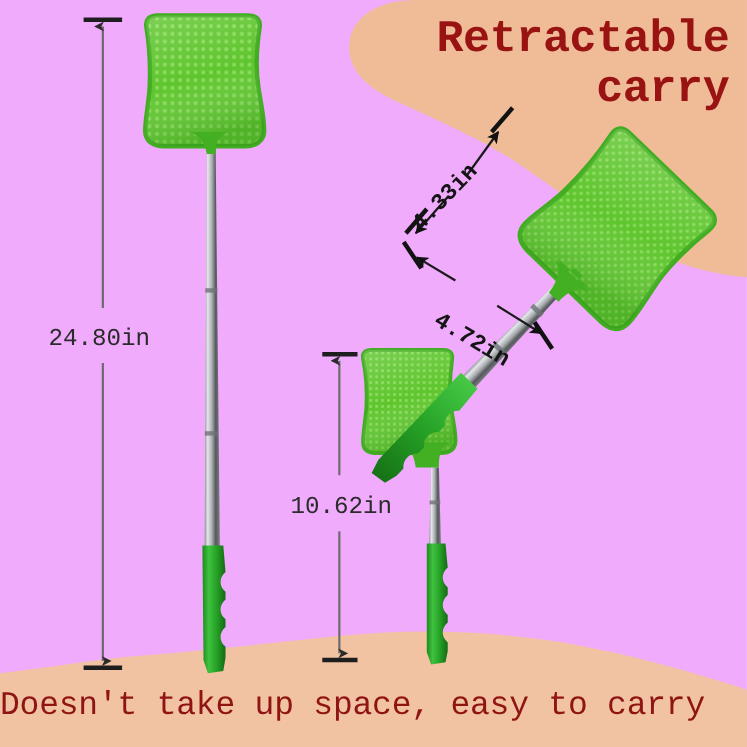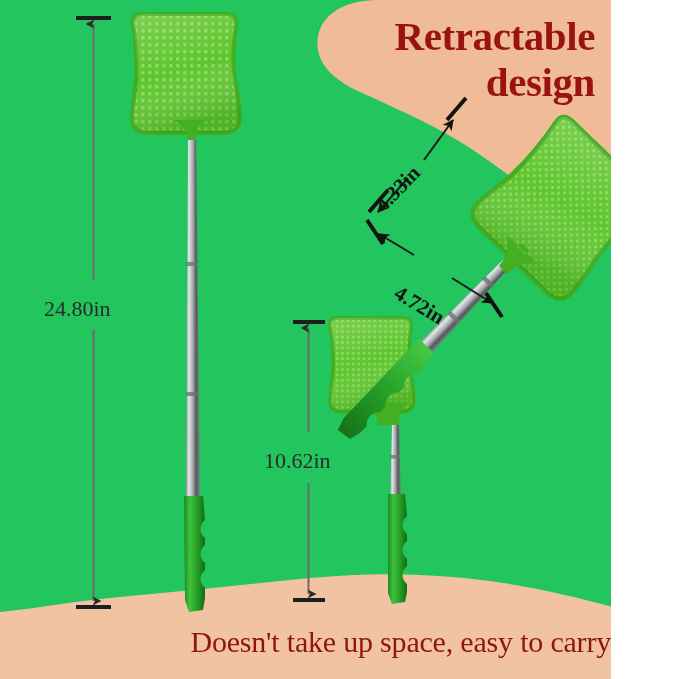--- a/index.html
+++ b/index.html
@@ -1,21 +1,21 @@
 <!DOCTYPE html>
 <html><head>
 <meta charset="utf-8">
 <style>
   html,body{margin:0;padding:0;background:#ffffff;}
   #stage{
     position:relative;
-    width:611px;height:679px;
-    background:#22c55e;
+    width:679px;height:679px;
+    background:#f0abfc;
     overflow:hidden;
-    font-family:Liberation Serif, serif;
+    font-family:Liberation Mono, monospace;
   }
   .layer{position:absolute;left:0;top:0;width:679px;height:679px;}
   svg.layer{display:block;}
 
   
   .headline{
     position:absolute;
     right:16px;
     top:14px;
     width:300px;
@@ -25,21 +25,21 @@
     font-size:41px;
     line-height:1.12;
     letter-spacing:-0.4px;
   }
   .headline .l2{display:block;}
 
   .caption{
     position:absolute;
     left:0;right:0;
     bottom:20px;
-    text-align:right;
+    text-align:left;
     color:#8f1414;
     font-size:30px;
     letter-spacing:-0.2px;
   }
 
   .dim-label{
     position:absolute;
     color:#2b2b2b;
     font-size:22px;
     white-space:nowrap;
@@ -292,21 +292,21 @@
     <g>
       <line x1="367" y1="220" x2="383" y2="244" stroke="#121212" stroke-width="4"></line>
       <line x1="486" y1="293" x2="502" y2="317" stroke="#121212" stroke-width="4"></line>
       <line x1="414" y1="255" x2="379" y2="234" stroke="#1a1a1a" stroke-width="2" marker-end="url(#arrTip)"></line>
       <line x1="452" y1="278" x2="492" y2="303" stroke="#1a1a1a" stroke-width="2" marker-end="url(#arrTip)"></line>
     </g>
   </svg>
 
   <div class="headline">
     <span>Retractable</span>
-    <span class="l2">design</span>
+    <span class="l2">carry</span>
   </div>
 
   <div class="dim-label" id="label-long">24.80in</div>
 
   <div class="dim-label" id="label-short">10.62in</div>
 
   <div class="dim-label-rot" id="label-head-h">4.33in</div>
 
   <div class="dim-label-rot" id="label-head-w">4.72in</div>
 

